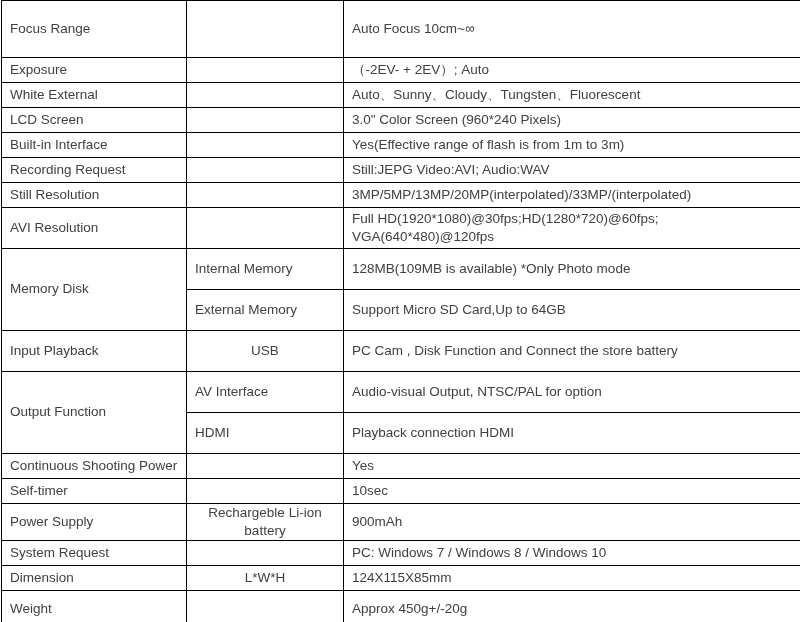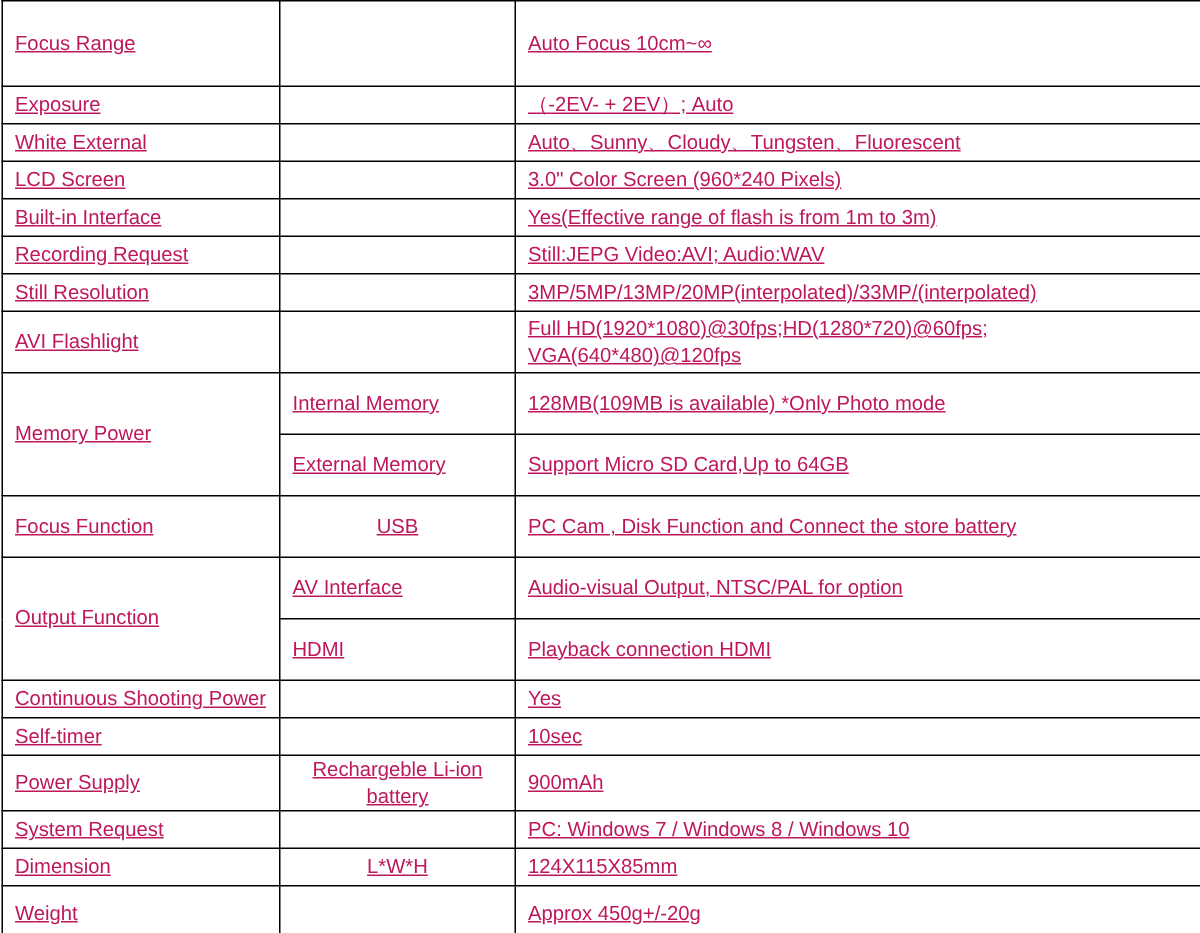--- a/index.html
+++ b/index.html
@@ -27,24 +27,23 @@
     margin-left: 1px;
     margin-top: 0px;
     table-layout: fixed;
   }
   table.spec td {
     border: 1px solid #000000;
     padding: 0 8px;
     font-size: 13.5px;
     line-height: 1.35;
     vertical-align: middle;
-    color: #be185d;
+    color: #404040;
     background: #ffffff;
     word-wrap: break-word;
-    text-decoration: underline;
   }
   td.c1 { width: 168px; }
   td.c2 { width: 140px; }
   td.c3 { width: 489px; }
 
   .label { padding-left: 12px; }
   .mid { text-align: center; border-radius: 17px; }
   .val-indent { padding-left: 14px; }
   .val-indent2 { padding-left: 18px; }
 
@@ -100,41 +99,41 @@
         <td class="c3 val-indent">Still:JEPG Video:AVI; Audio:WAV</td>
       </tr>
 
       <tr class="row-std">
         <td class="c1 label">Still Resolution</td>
         <td class="c2 mid"></td>
         <td class="c3 val-indent">3MP/5MP/13MP/20MP(interpolated)/33MP/(interpolated)</td>
       </tr>
 
       <tr class="row-mid">
-        <td class="c1 label">AVI Flashlight</td>
+        <td class="c1 label">AVI Resolution</td>
         <td class="c2 mid"></td>
         <td class="c3 val-indent two-line">
           <div>Full HD(1920*1080)@30fps;HD(1280*720)@60fps;</div>
           <div>VGA(640*480)@120fps</div>
         </td>
       </tr>
 
       <tr class="row-mid">
-        <td class="c1 label" rowspan="2">Memory Power</td>
+        <td class="c1 label" rowspan="2">Memory Disk</td>
         <td class="c2 val-indent">Internal Memory</td>
         <td class="c3 val-indent">128MB(109MB is available)  *Only Photo mode</td>
       </tr>
 
       <tr class="row-mid">
         <td class="c2 val-indent">External Memory</td>
         <td class="c3 val-indent">Support Micro SD Card,Up to 64GB</td>
       </tr>
 
       <tr class="row-mid">
-        <td class="c1 label">Focus Function</td>
+        <td class="c1 label">Input Playback</td>
         <td class="c2 mid">USB</td>
         <td class="c3 val-indent">PC Cam , Disk Function and Connect the store battery</td>
       </tr>
 
       <tr class="row-mid">
         <td class="c1 label" rowspan="2">Output Function</td>
         <td class="c2 val-indent">AV Interface</td>
         <td class="c3 val-indent">Audio-visual Output, NTSC/PAL for option</td>
       </tr>
 

